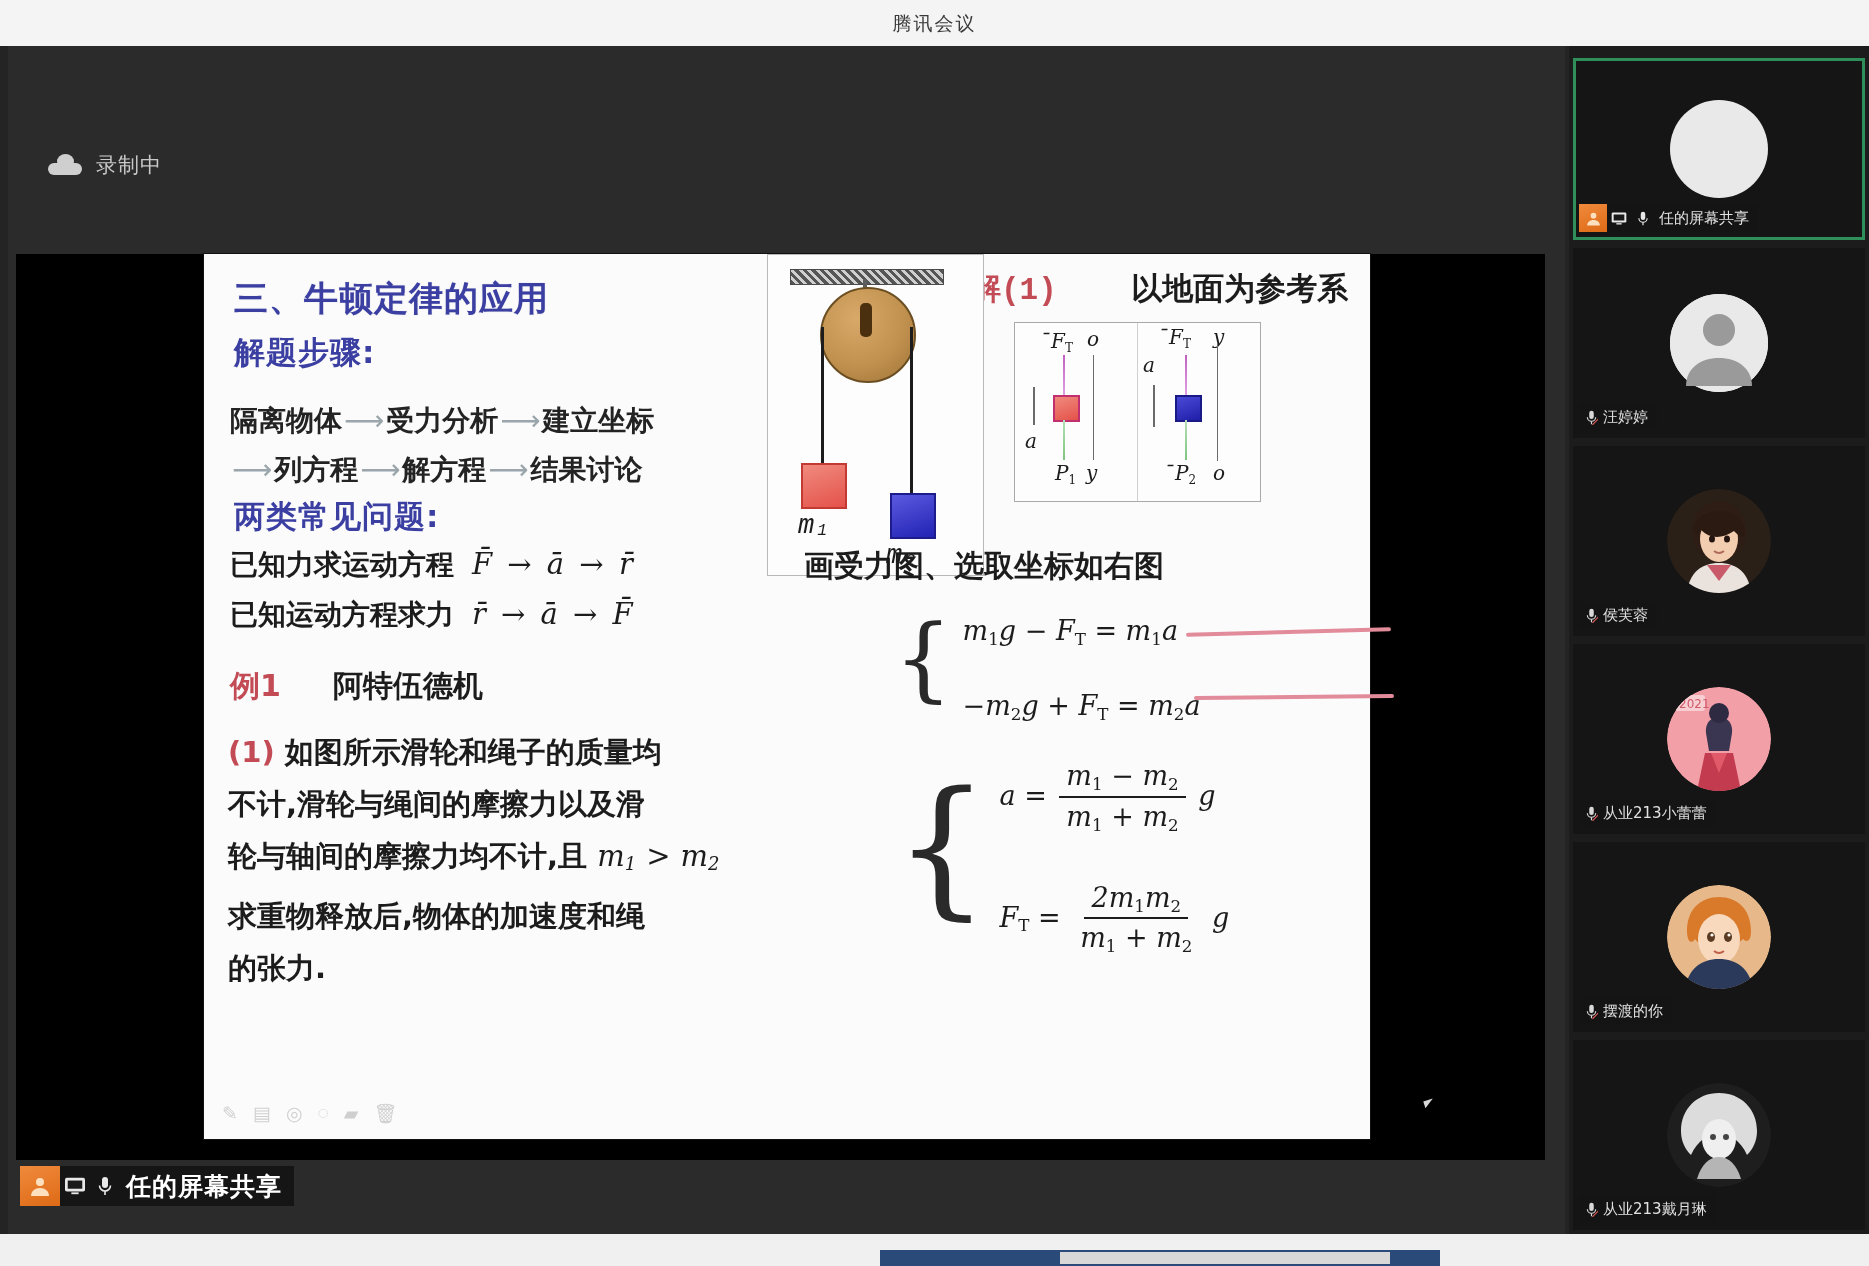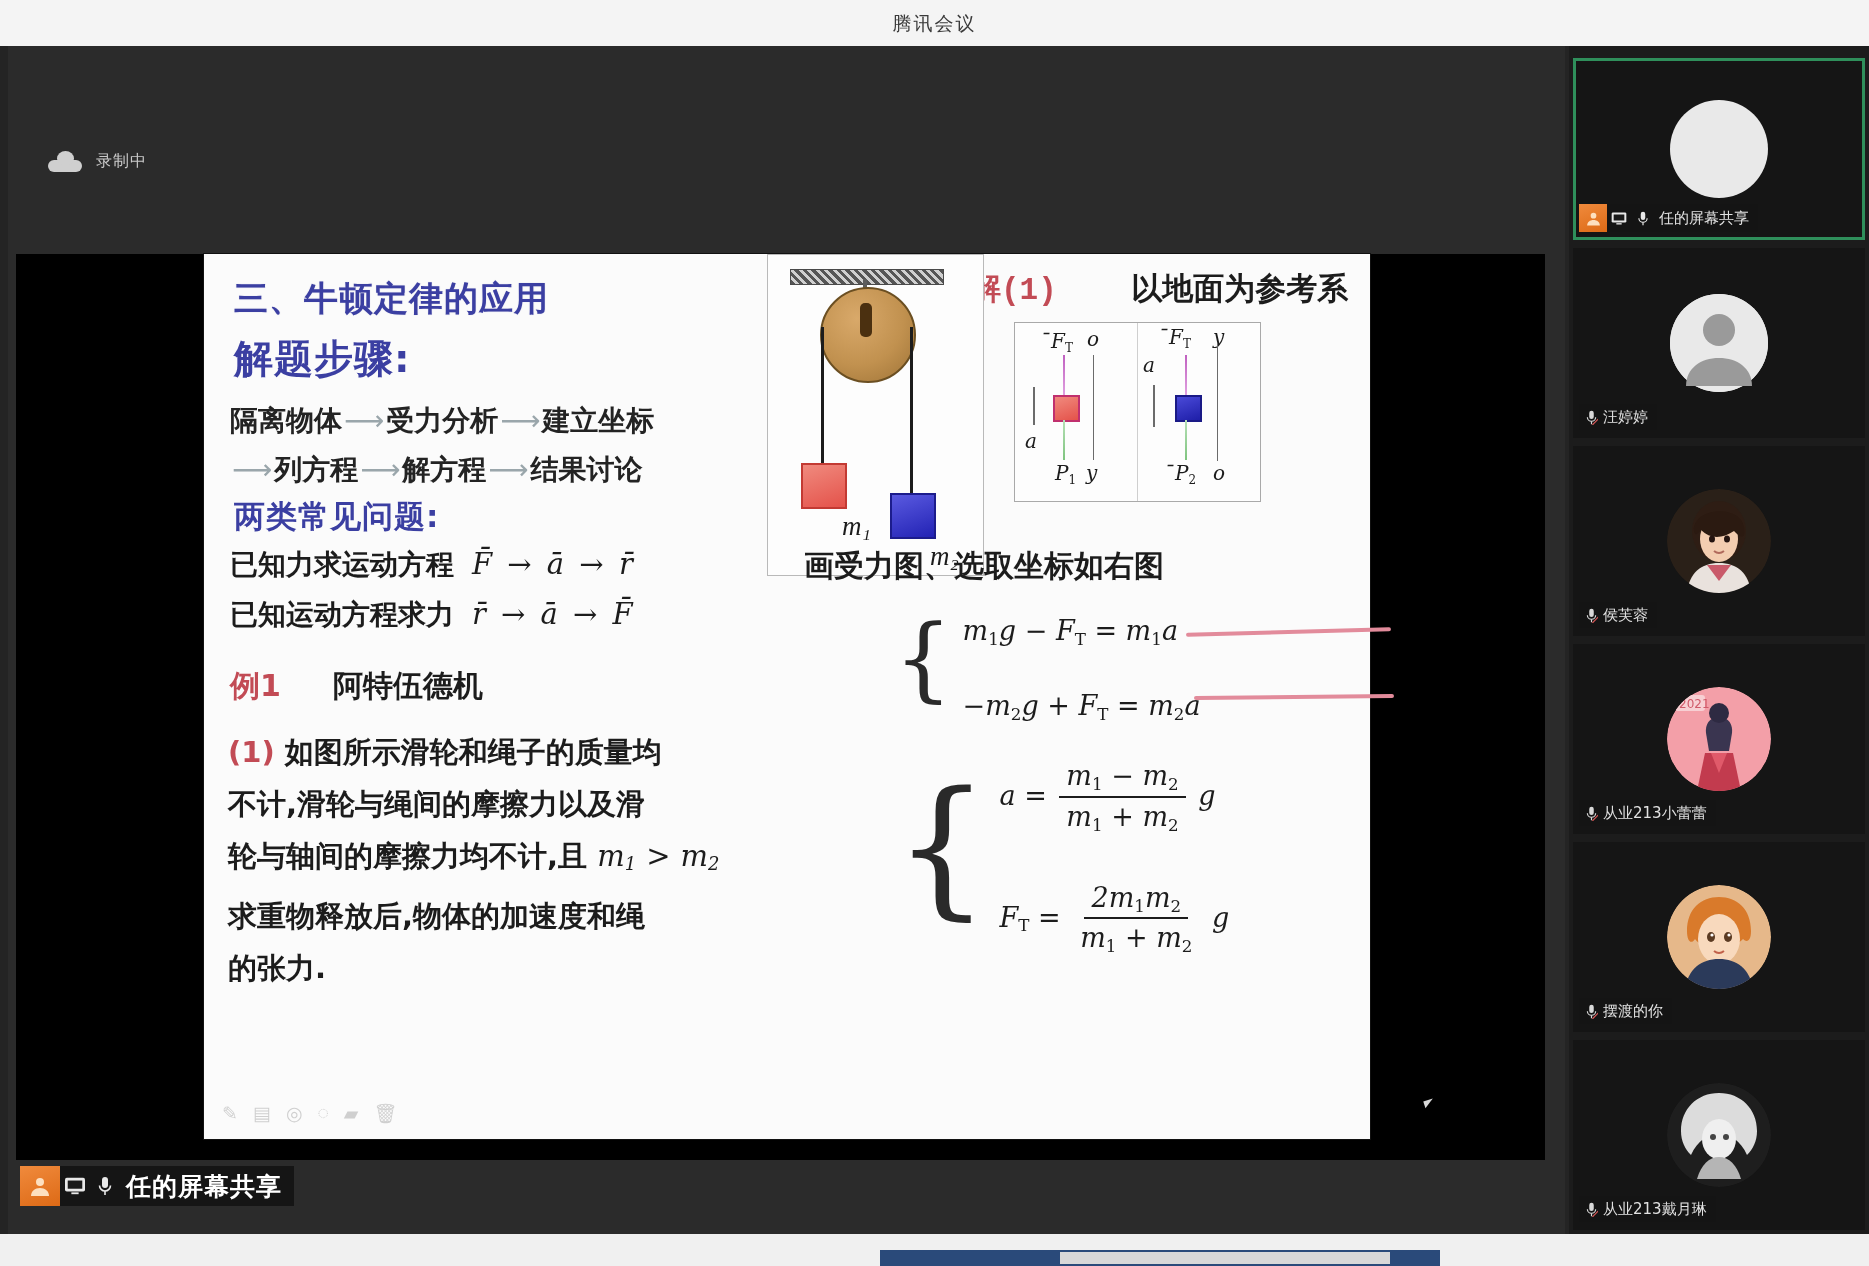--- a/index.html
+++ b/index.html
@@ -13,40 +13,40 @@
       line-height:46px;font-size:19px;color:#3a3a3a;letter-spacing:2px;
       font-family:"DejaVu Sans","Liberation Sans",sans-serif;}
 
   
   .meeting{position:absolute;left:0;top:46px;width:1869px;height:1188px;background:#242424;}
 
   
   .stage{position:absolute;left:8px;top:0;width:1557px;height:1188px;background:#2b2b2b;}
 
   .rec-badge{position:absolute;left:40px;top:105px;display:flex;align-items:center;gap:14px;
-      color:#c9c9c9;font-size:16px;letter-spacing:1px;
+      color:#c9c9c9;font-size:21px;letter-spacing:1px;
       font-family:"DejaVu Sans","Liberation Sans",sans-serif;}
   .cloud-ico{width:34px;height:20px;position:relative;}
   .cloud-ico:before{content:"";position:absolute;left:0;bottom:0;width:34px;height:12px;
       background:#cfcfcf;border-radius:7px;}
   .cloud-ico:after{content:"";position:absolute;left:9px;bottom:6px;width:17px;height:15px;
       background:#cfcfcf;border-radius:50%;}
 
   
   .share-area{position:absolute;left:8px;top:208px;width:1529px;height:906px;background:#000;}
 
   
   .slide{position:absolute;left:188px;top:0;width:1166px;height:885px;background:#fbfbfb;
       box-shadow:0 0 0 1px #111;}
 
   
   .s-h1{position:absolute;left:30px;top:22px;font-size:34px;color:#3b3fa2;font-weight:bold;
       letter-spacing:1px;font-family:"DejaVu Sans","Liberation Sans",sans-serif;
       text-shadow:0 0 1px rgba(80,80,160,.35);}
-  .s-h2{position:absolute;left:30px;top:78px;font-size:39px;color:#3b3fa2;font-weight:bold;
+  .s-h2{position:absolute;left:30px;top:78px;font-size:31px;color:#3b3fa2;font-weight:bold;
       letter-spacing:1px;font-family:"DejaVu Sans","Liberation Sans",sans-serif;}
   .s-h3{position:absolute;left:30px;top:242px;font-size:31px;color:#3b3fa2;font-weight:bold;
       letter-spacing:1px;font-family:"DejaVu Sans","Liberation Sans",sans-serif;}
 
   .flowline{position:absolute;font-size:28px;color:#232323;font-weight:bold;letter-spacing:0px;
       font-family:"DejaVu Sans","Liberation Sans",sans-serif;white-space:nowrap;}
   .flow1{left:26px;top:148px;}
   .flow2{left:26px;top:197px;}
   .arw{display:inline-block;color:#9aa6ab;font-weight:normal;padding:0 2px;}
 
@@ -86,22 +86,22 @@
       border:2px solid #6b4f22;}
   .axle{position:absolute;left:92px;top:48px;width:12px;height:34px;border-radius:5px;
       background:#4b3010;}
   .hanger{position:absolute;left:95px;top:24px;width:4px;height:18px;background:#5d5d5d;}
   .rope{position:absolute;width:3px;background:#1c1c1c;}
   .rope-l{left:53px;top:72px;height:138px;}
   .rope-r{left:142px;top:72px;height:168px;}
   .blk{position:absolute;width:42px;height:42px;border:2px solid;}
   .blk-1{left:33px;top:208px;background:linear-gradient(160deg,#f08a7e,#e4524a);border-color:#c33a33;}
   .blk-2{left:122px;top:238px;background:linear-gradient(160deg,#5a5ae0,#2222b4);border-color:#1c1c8c;}
-  .mlab{position:absolute;font-family:Liberation Serif, serif;font-style:italic;
-      font-size:27px;color:#1c1c1c;margin-left:44px;}
+  .mlab{position:absolute;font-family:Liberation Mono, monospace;font-style:italic;
+      font-size:27px;color:#1c1c1c;}
   .mlab1{left:30px;top:256px;}
   .mlab2{left:118px;top:286px;}
 
   .fbd-box{position:absolute;left:810px;top:68px;width:245px;height:178px;
       border:1px solid #a9a9a9;background:#fdfdfd;}
   .fbd-half{position:absolute;top:0;width:122px;height:178px;}
   .fbd-half.l{left:0;border-right:1px solid #cfcfcf;}
   .fbd-half.r{left:122px;}
   .vline{position:absolute;width:2px;}
   .vup-t{background:linear-gradient(#c060c0,#e0a0e0);}

